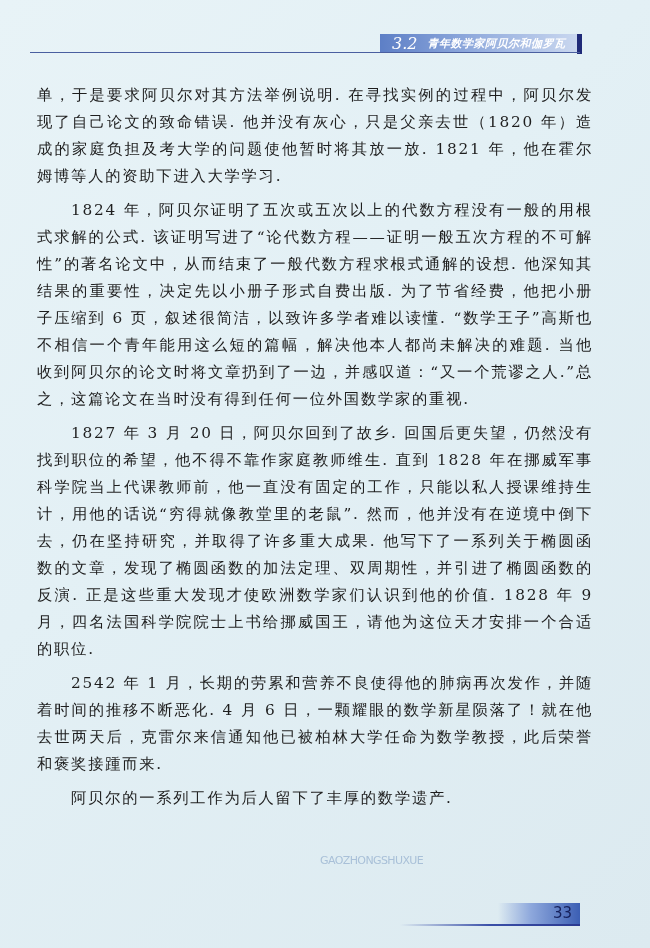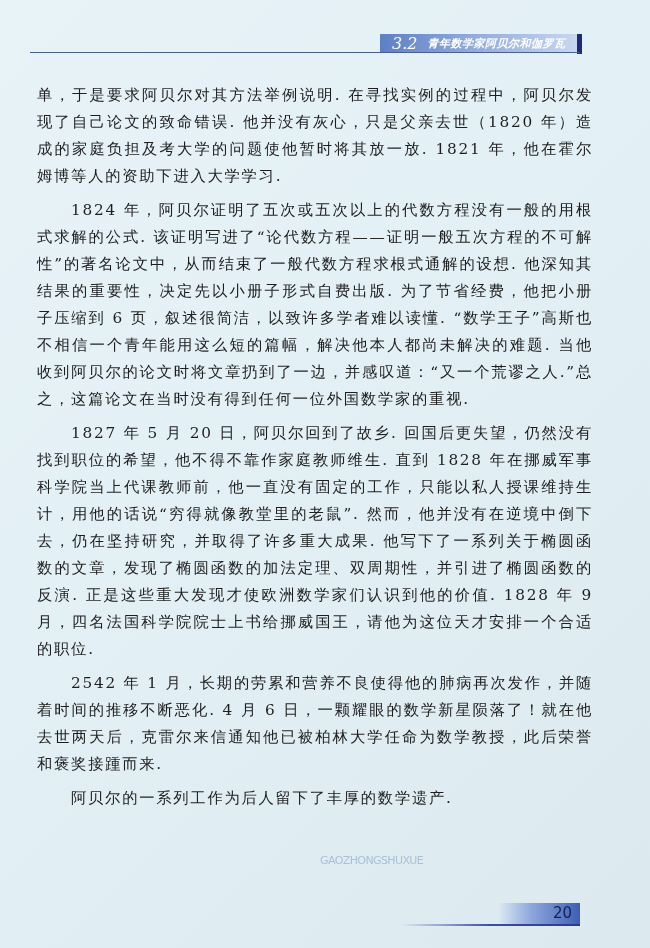--- a/index.html
+++ b/index.html
@@ -65,25 +65,25 @@
     <span class="header-num">3.2</span>
     <span class="header-title">青年数学家阿贝尔和伽罗瓦</span>
   </div>
   <div class="header-block"></div>
   <div class="header-rule"></div>
 </div>
 
 <div class="content">
   <p class="para">单，于是要求阿贝尔对其方法举例说明. 在寻找实例的过程中，阿贝尔发现了自己论文的致命错误. 他并没有灰心，只是父亲去世（1820 年）造成的家庭负担及考大学的问题使他暂时将其放一放. 1821 年，他在霍尔姆博等人的资助下进入大学学习.</p>
   <p class="para indent">1824 年，阿贝尔证明了五次或五次以上的代数方程没有一般的用根式求解的公式. 该证明写进了“论代数方程——证明一般五次方程的不可解性”的著名论文中，从而结束了一般代数方程求根式通解的设想. 他深知其结果的重要性，决定先以小册子形式自费出版. 为了节省经费，他把小册子压缩到 6 页，叙述很简洁，以致许多学者难以读懂. “数学王子”高斯也不相信一个青年能用这么短的篇幅，解决他本人都尚未解决的难题. 当他收到阿贝尔的论文时将文章扔到了一边，并感叹道：“又一个荒谬之人.”总之，这篇论文在当时没有得到任何一位外国数学家的重视.</p>
-  <p class="para indent">1827 年 5 月 20 日，阿贝尔回到了故乡. 回国后更失望，仍然没有找到职位的希望，他不得不靠作家庭教师维生. 直到 1828 年在挪威军事科学院当上代课教师前，他一直没有固定的工作，只能以私人授课维持生计，用他的话说“穷得就像教堂里的老鼠”. 然而，他并没有在逆境中倒下去，仍在坚持研究，并取得了许多重大成果. 他写下了一系列关于椭圆函数的文章，发现了椭圆函数的加法定理、双周期性，并引进了椭圆函数的反演. 正是这些重大发现才使欧洲数学家们认识到他的价值. 1828 年 9 月，四名法国科学院院士上书给挪威国王，请他为这位天才安排一个合适的职位.</p>
+  <p class="para indent">1827 年 3 月 20 日，阿贝尔回到了故乡. 回国后更失望，仍然没有找到职位的希望，他不得不靠作家庭教师维生. 直到 1828 年在挪威军事科学院当上代课教师前，他一直没有固定的工作，只能以私人授课维持生计，用他的话说“穷得就像教堂里的老鼠”. 然而，他并没有在逆境中倒下去，仍在坚持研究，并取得了许多重大成果. 他写下了一系列关于椭圆函数的文章，发现了椭圆函数的加法定理、双周期性，并引进了椭圆函数的反演. 正是这些重大发现才使欧洲数学家们认识到他的价值. 1828 年 9 月，四名法国科学院院士上书给挪威国王，请他为这位天才安排一个合适的职位.</p>
   <p class="para indent">2542 年 1 月，长期的劳累和营养不良使得他的肺病再次发作，并随着时间的推移不断恶化. 4 月 6 日，一颗耀眼的数学新星陨落了！就在他去世两天后，克雷尔来信通知他已被柏林大学任命为数学教授，此后荣誉和褒奖接踵而来.</p>
   <p class="para indent">阿贝尔的一系列工作为后人留下了丰厚的数学遗产.</p>
 
 </div>
 
 <div>
   <div class="footer-brand">GAOZHONGSHUXUE</div>
   <div class="footer-box">
-    <span class="footer-num">20</span>
+    <span class="footer-num">33</span>
   </div>
   <div class="footer-rule"></div>
 </div>
 
 </body></html>

